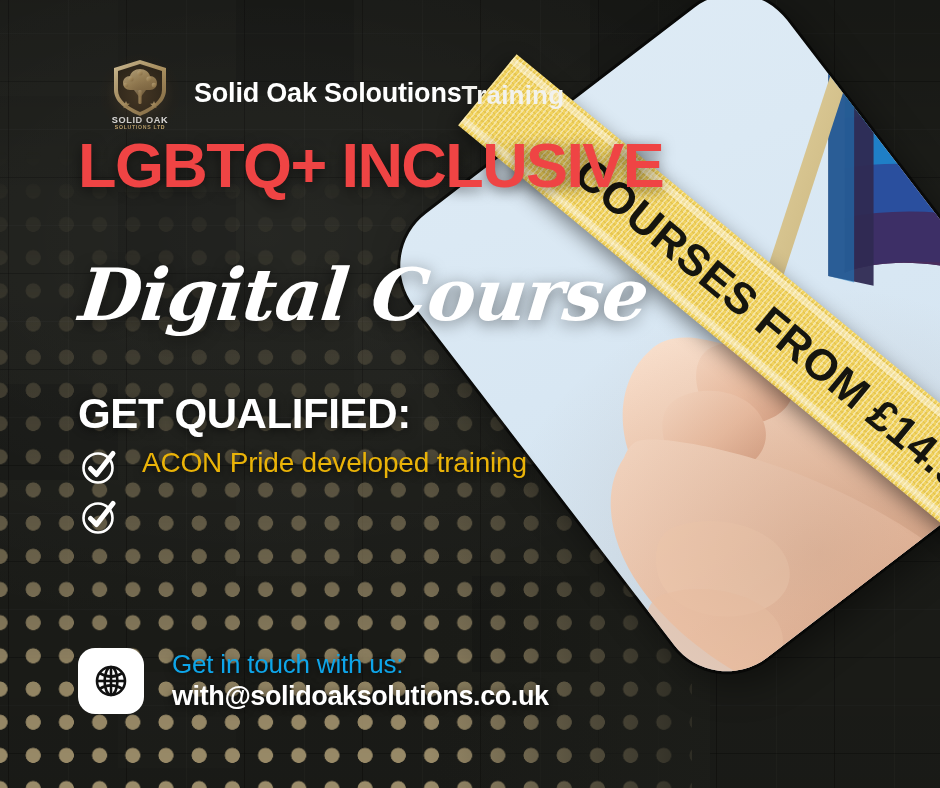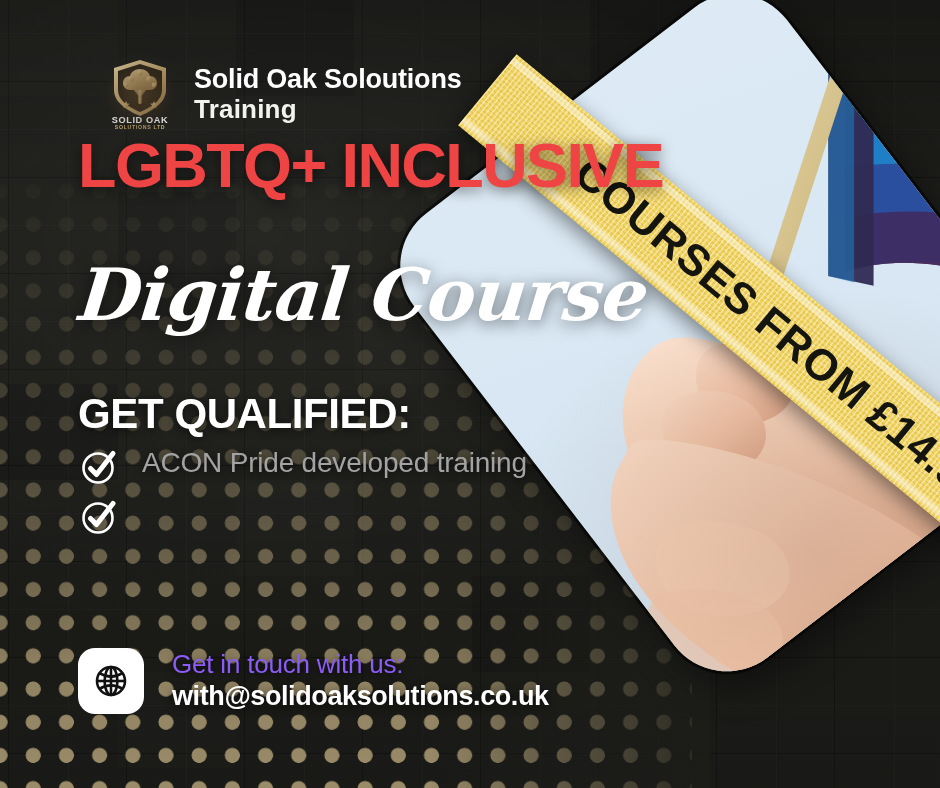--- a/index.html
+++ b/index.html
@@ -183,21 +183,21 @@
     width: 72px;
     height: 76px;
   }
   .logo-glow {
     position: absolute;
     left: -4px; top: -2px;
     width: 80px; height: 80px;
     border-radius: 50%;
     background: radial-gradient(circle, rgba(90,70,45,0.55) 0%, rgba(40,33,24,0.20) 60%, rgba(0,0,0,0) 78%);
   }
-  .brand-lines { display: flex; flex-direction: column; line-height: 1.04; }
+  .brand-lines { display: flex; line-height: 1.04; }
   .brand-1 {
     color: #ffffff;
     font-size: 27px;
     font-weight: 700;
     letter-spacing: -0.2px;
   }
   .brand-2 {
     color: #f2f2ee;
     font-size: 26px;
     font-weight: 700;
@@ -256,21 +256,21 @@
     margin-bottom: 6px;
   }
   .bullet-ico {
     width: 42px;
     height: 42px;
     flex: 0 0 42px;
     margin-top: 2px;
   }
   .bullet-txt {
     margin-left: 22px;
-    color: #a3a3a3;
+    color: #eab308;
     font-size: 28px;
     font-weight: 400;
     line-height: 1.37;
     letter-spacing: -0.2px;
     text-shadow: 0 2px 9px rgba(0,0,0,0.6);
   }
 
   
   .contact {
     position: absolute;
@@ -287,21 +287,21 @@
     display: flex;
     align-items: center;
     justify-content: center;
     flex: 0 0 66px;
   }
   .contact-txt {
     margin-left: 28px;
     line-height: 1.22;
   }
   .contact-1 {
-    color: #8b5cf6;
+    color: #0ea5e9;
     font-size: 26px;
     font-weight: 400;
     letter-spacing: -0.2px;
     text-shadow: 0 2px 9px rgba(0,0,0,0.7);
   }
   .contact-2 {
     color: #ffffff;
     font-size: 27px;
     font-weight: 700;
     letter-spacing: -0.4px;

